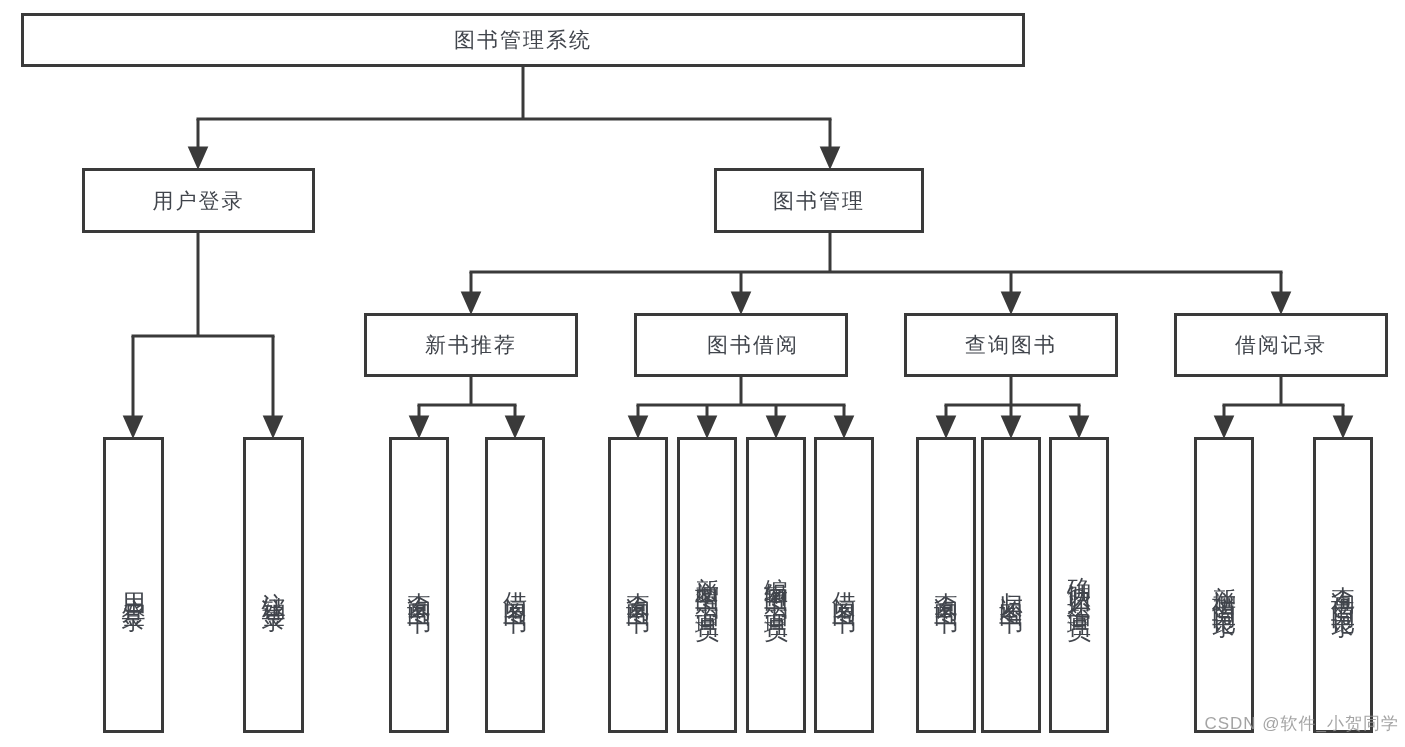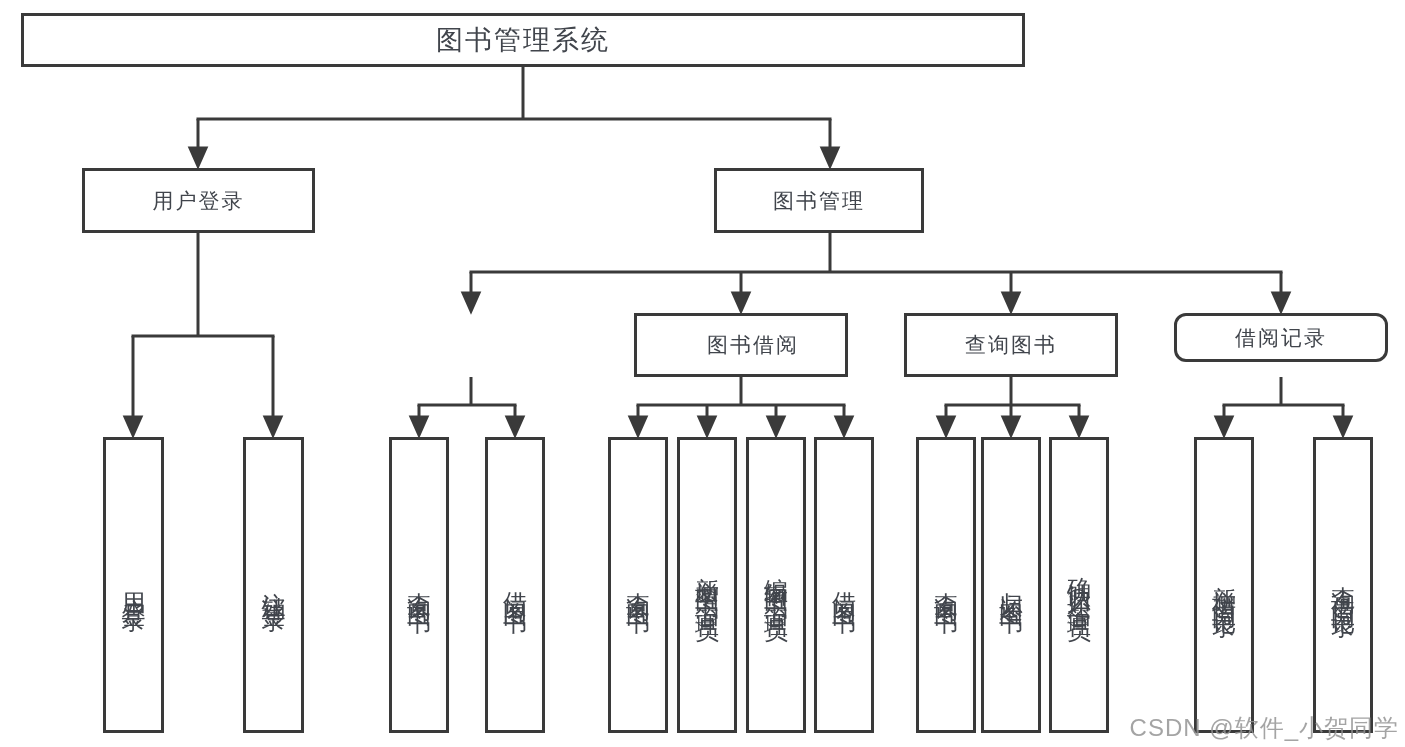--- a/index.html
+++ b/index.html
@@ -8,28 +8,28 @@
     font-family:"Liberation Sans", sans-serif; overflow:hidden;
   }
   svg.connectors { position:absolute; left:0; top:0; width:1405px; height:747px; }
   .box {
     position:absolute; box-sizing:border-box;
     border:3px solid #3a3a3a; background:#ffffff;
     display:flex; align-items:center; justify-content:center;
     color:#41454c;
   }
   .h-box { font-size:21px; letter-spacing:2px; }
-  .root-box { font-size:27px; }
+  .root-box { font-size:21px; }
   .v-box {
     writing-mode:vertical-rl; text-orientation:mixed;
     font-size:24px; letter-spacing:6px; line-height:1;
   }
   .watermark {
     position:absolute; right:6px; top:712px;
-    font-size:24px; color:rgba(148,148,148,0.85);
+    font-size:17px; color:rgba(148,148,148,0.85);
     letter-spacing:1px; z-index:5; white-space:nowrap;
   }
 </style>
 </head>
 <body>
 
 <div class="canvas">
 
   <svg class="connectors" viewBox="0 0 1405 747" xmlns="http://www.w3.org/2000/svg">
     <g stroke="#3a3a3a" stroke-width="3" fill="#3a3a3a">
@@ -98,23 +98,24 @@
       <line x1="1343" y1="405" x2="1343" y2="419"></line>
       <polygon points="1335,417 1351,417 1343,435"></polygon>
     </g>
   </svg>
 
   <div class="box h-box root-box" style="left:21px; top:13px; width:1004px; height:54px;">图书管理系统</div>
 
   <div class="box h-box" style="left:82px; top:168px; width:233px; height:65px;">用户登录</div>
   <div class="box h-box" style="left:714px; top:168px; width:210px; height:65px;">图书管理</div>
 
+  <div class="box h-box" style="left:364px; top:313px; width:214px; height:64px;">新书推荐</div>
   <div class="box h-box" style="left:634px; top:313px; width:214px; height:64px;padding-left:24px;">图书借阅</div>
   <div class="box h-box" style="left:904px; top:313px; width:214px; height:64px;">查询图书</div>
-  <div class="box h-box" style="left:1174px; top:313px; width:214px; height:49px;border-radius:12px;">借阅记录</div>
+  <div class="box h-box" style="left:1174px; top:313px; width:214px; height:64px;">借阅记录</div>
 
   <div class="box v-box" style="left:103px; top:437px; width:61px; height:296px;">用户登录</div>
   <div class="box v-box" style="left:243px; top:437px; width:61px; height:296px;">注销登录</div>
 
   <div class="box v-box" style="left:389px; top:437px; width:60px; height:296px;">查询图书</div>
   <div class="box v-box" style="left:485px; top:437px; width:60px; height:296px;">借阅图书</div>
 
   <div class="box v-box" style="left:608px; top:437px; width:60px; height:296px;">查询图书</div>
   <div class="box v-box" style="left:677px; top:437px; width:60px; height:296px;">新增图书（管理员）</div>
   <div class="box v-box" style="left:746px; top:437px; width:60px; height:296px;">编辑图书（管理员）</div>

